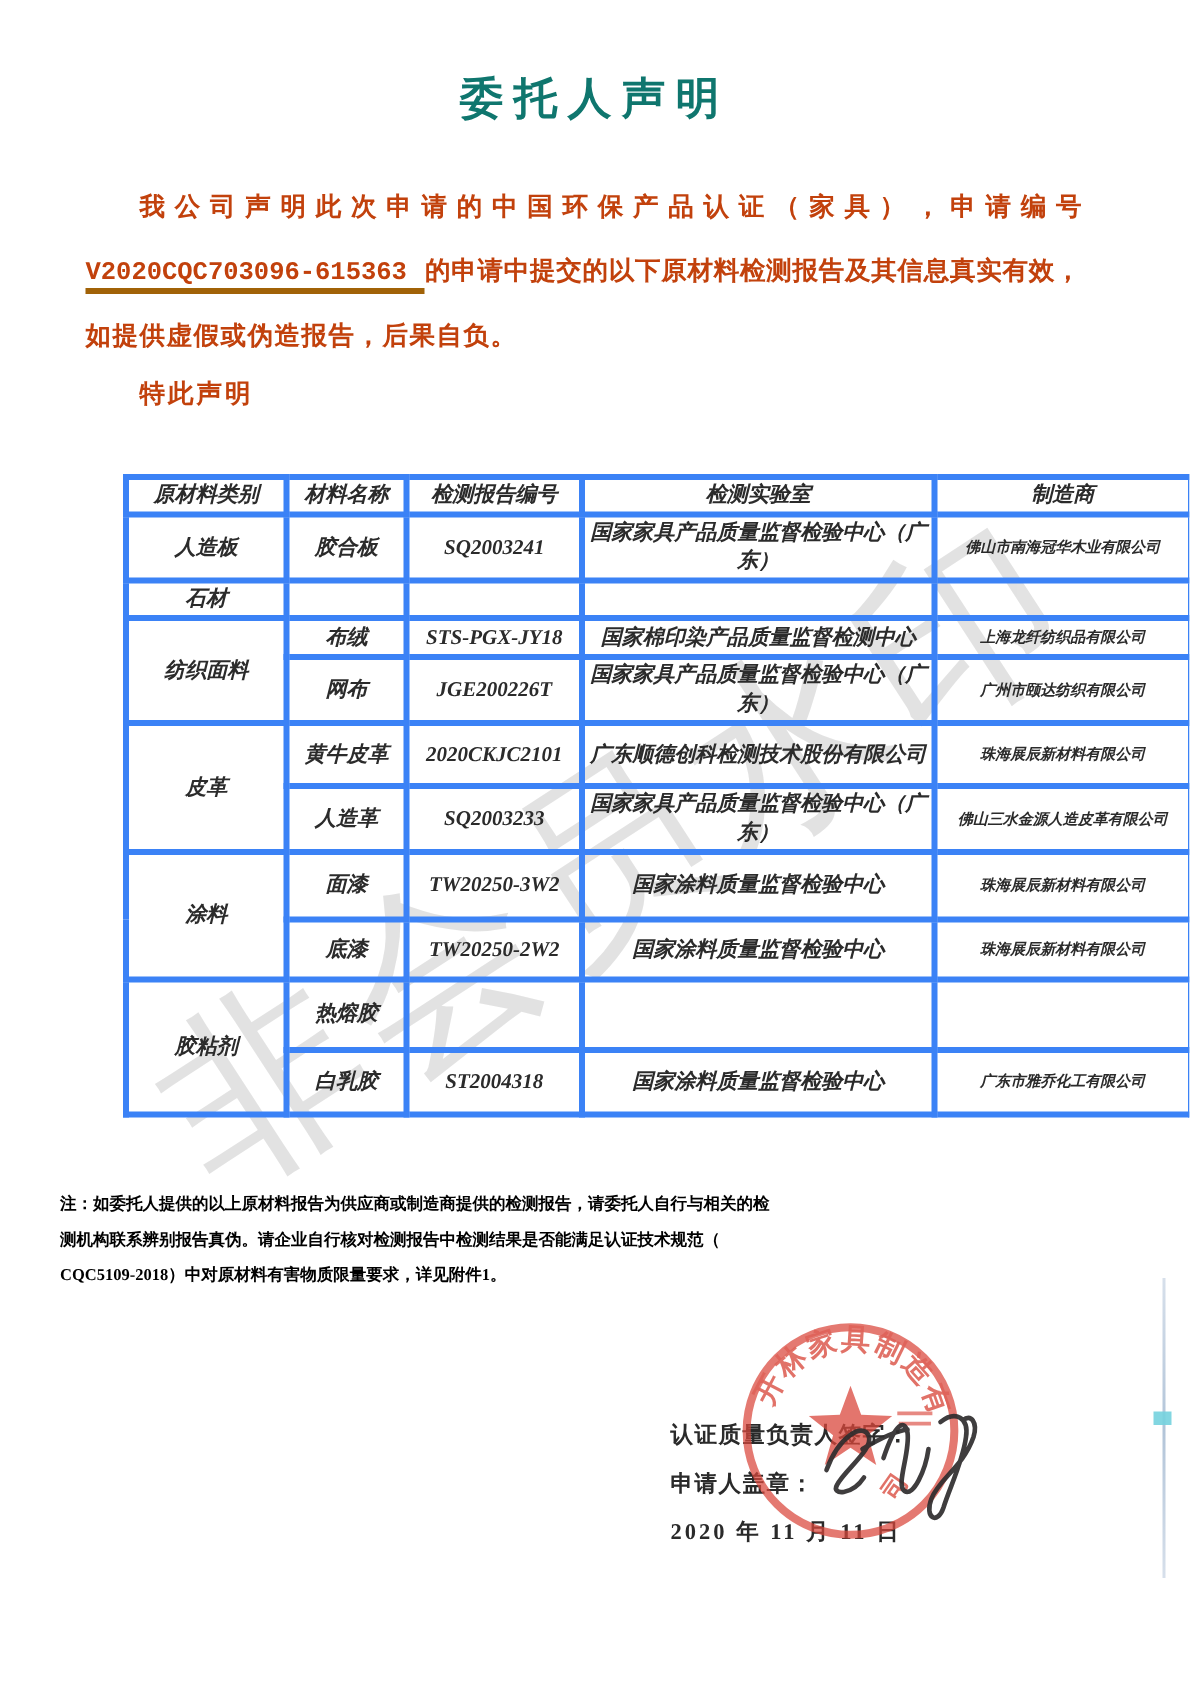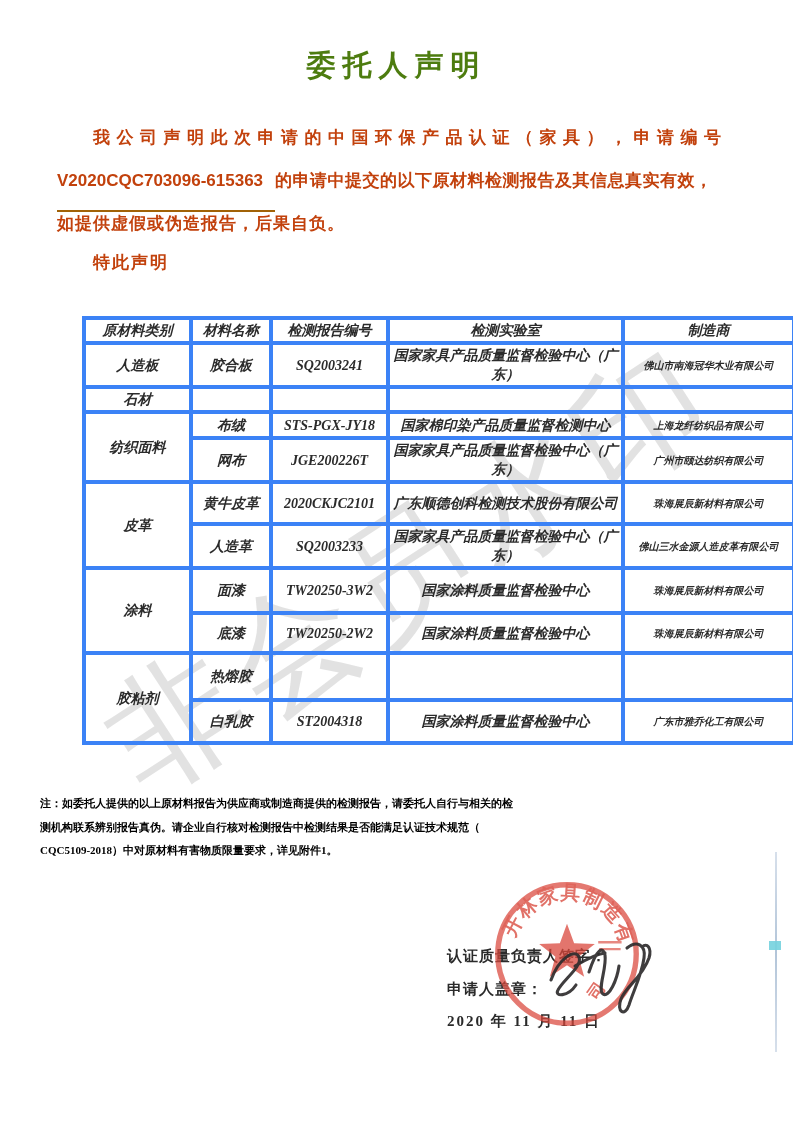--- a/index.html
+++ b/index.html
@@ -19,31 +19,31 @@
     color:#b5b5b5;opacity:.38;
     transform:rotate(-33deg);
     z-index:1;pointer-events:none;
     font-family:"Liberation Sans","DejaVu Sans",sans-serif;
   }
   .content{position:absolute;inset:0;z-index:2;}
   
   .doc-title{
     position:absolute;top:46px;left:0;width:100%;
     text-align:center;font-size:29px;font-weight:700;
-    letter-spacing:7px;color:#4d7c0f;
+    letter-spacing:7px;color:#0f766e;
   }
   .p-line{position:absolute;font-size:17px;font-weight:700;color:#c2410c;white-space:nowrap;}
   .line1{top:126px;left:93px;letter-spacing:6.5px;}
   .line2{top:169px;left:57px;letter-spacing:.5px;}
   .line3{top:212px;left:57px;letter-spacing:1px;}
   .closing{top:251px;left:93px;letter-spacing:2px;}
   .app-number{
-    font-family:Liberation Sans, sans-serif;
+    font-family:Liberation Mono, monospace;
     font-weight:700;letter-spacing:0;
-    border-bottom:2px solid #a16207;padding-right:12px;padding-bottom:20px;
+    border-bottom:4px solid #a16207;padding-right:12px;padding-bottom:0;
   }
   
   .mat-table{
     position:absolute;left:82px;top:316px;width:660px;
     border-collapse:collapse;table-layout:fixed;
     font-size:14px;font-weight:600;color:#2b2b2b;
     text-align:center;
   }
   .mat-table th,.mat-table td{
     border:4px solid #3b82f6;

